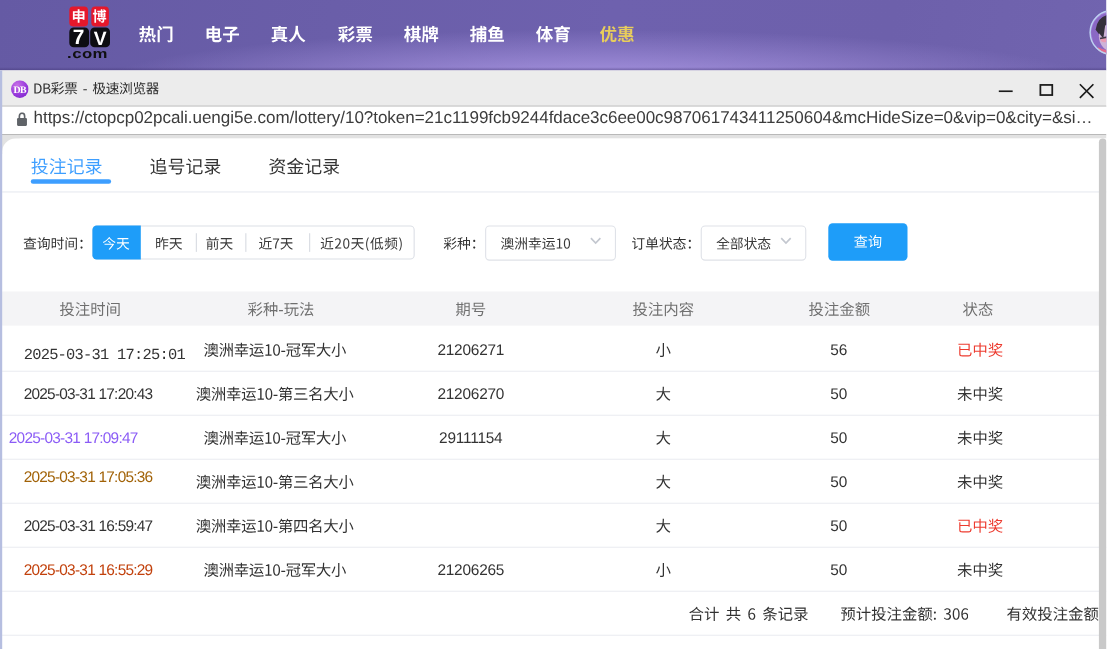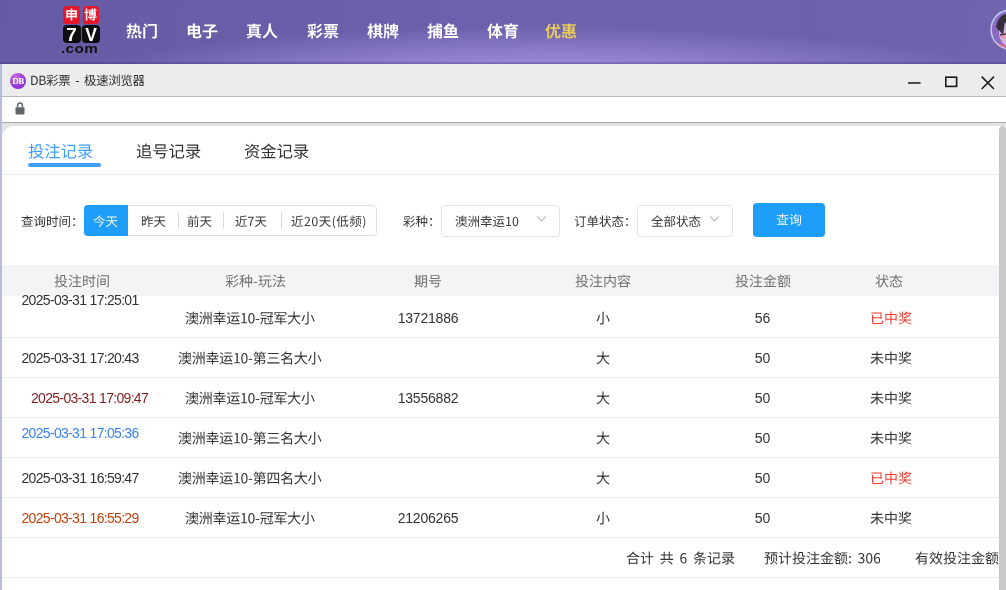--- a/index.html
+++ b/index.html
@@ -221,20 +221,21 @@
     <svg class="ab" style="left:900px;top:70px" width="100" height="21" viewBox="0 0 100 21">
 <rect x="8" y="12.2" width="12.6" height="1.5" fill="#1b1b1b"></rect>
 <rect x="45.8" y="7.2" width="10.8" height="9.2" fill="none" stroke="#1b1b1b" stroke-width="1.6"></rect>
 <path d="M81.7 6.6 L94 19 M94 6.6 L81.7 19" stroke="#1b1b1b" stroke-width="1.5" fill="none"></path>
 </svg>
     <div class="ab" style="left:0;top:97px;width:1006px;height:25px;background:#fff"></div>
     <svg class="ab" style="left:15px;top:101.5px" width="10" height="13" viewBox="0 0 10 13">
 <rect x="0.5" y="5.3" width="9" height="7.2" rx="1" fill="#5f6368"></rect>
 <path d="M2.6 5.3 V3.6 a2.4 2.7 0 0 1 4.8 0 V5.3" fill="none" stroke="#5f6368" stroke-width="1.5"></path>
 </svg>
+    <div class="ab" style="left:30.5px;top:100.16px;font-family:'Liberation Sans',sans-serif;font-size:15.5px;line-height:15.5px;color:#3c3c3c;letter-spacing:-0.05px;white-space:pre">https://ctopcp02pcali.uengi5e.com/lottery/10?token=21c1199fcb9244fdace3c6ee00c987061743411250604&amp;mcHideSize=0&amp;vip=0&amp;city=&amp;si…</div>
     <div class="ab" style="left:0;top:122px;width:1006px;height:1px;background:#a9a9a9"></div>
     <div class="ab" style="left:0;top:123px;width:1006px;height:3px;background:#e2e2e2"></div>
     <div class="ab" style="left:0;top:123px;width:18px;height:17px;background:#e2e2e2"></div>
     <div class="ab" style="left:1.5px;top:125.5px;width:1004.5px;height:464.5px;background:#fff;border-top-left-radius:12px"></div>
     <div class="ab" style="left:28.0px;top:142.9px">
       <svg class="t" width="65.2" height="16.3" viewBox="0 -880 4000 1000" fill="#3D9EFF">
         <use href="#r6295" x="0"></use>
         <use href="#r6ce8" x="1000"></use>
         <use href="#r8bb0" x="2000"></use>
         <use href="#r5f55" x="3000"></use>
@@ -397,37 +398,37 @@
         <use href="#r91d1" x="2000"></use>
         <use href="#r989d" x="3000"></use>
       </svg>
     </div>
     <div class="ab" style="left:875.0px;top:273.9px">
       <svg class="t" width="28.0" height="14" viewBox="0 -880 2000 1000" fill="#6f6f6f">
         <use href="#r72b6" x="0"></use>
         <use href="#r6001" x="1000"></use>
       </svg>
     </div>
-    <div class="ab" style="left:21.5px;top:293px;font-family:Liberation Sans, sans-serif;font-size:14px;line-height:14px;color:#333333;letter-spacing:-0.68px;white-space:pre">2025-03-31 17:25:01</div>
+    <div class="ab" style="left:21.5px;top:316px;font-family:Liberation Mono, monospace;font-size:14px;line-height:14px;color:#333333;letter-spacing:-0.68px;white-space:pre">2025-03-31 17:25:01</div>
     <div class="ab" style="left:185.2px;top:310.9px">
       <svg class="t" width="129.7" height="14" viewBox="0 -880 9261 1000" fill="#333333">
         <use href="#r6fb3" x="0"></use>
         <use href="#r6d32" x="982"></use>
         <use href="#r5e78" x="1964"></use>
         <use href="#r8fd0" x="2946"></use>
         <use href="#r31" x="3929"></use>
         <use href="#r30" x="4466"></use>
         <use href="#r2d" x="5003"></use>
         <use href="#r51a0" x="5332"></use>
         <use href="#r519b" x="6314"></use>
         <use href="#r5927" x="7296"></use>
         <use href="#r5c0f" x="8278"></use>
       </svg>
     </div>
-    <div class="ab" style="left:0;width:856px;text-align:center;top:310.52px;font-family:'Liberation Sans',sans-serif;font-size:14px;line-height:14px;color:#333333;letter-spacing:-0.2px;white-space:pre">13721886</div>
+    <div class="ab" style="left:0;width:856px;text-align:center;top:310.52px;font-family:'Liberation Sans',sans-serif;font-size:14px;line-height:14px;color:#333333;letter-spacing:-0.2px;white-space:pre">21206271</div>
     <div class="ab" style="left:595.5px;top:310.9px">
       <svg class="t" width="14.0" height="14" viewBox="0 -880 1000 1000" fill="#333333">
         <use href="#r5c0f" x="0"></use>
       </svg>
     </div>
     <div class="ab" style="left:0;width:1525px;text-align:center;top:310.52px;font-family:'Liberation Sans',sans-serif;font-size:14px;line-height:14px;color:#333333;white-space:pre">56</div>
     <div class="ab" style="left:870.0px;top:310.9px">
       <svg class="t" width="42.0" height="14" viewBox="0 -880 3000 1000" fill="#ed3b2f">
         <use href="#r5df2" x="0"></use>
         <use href="#r4e2d" x="1000"></use>
@@ -445,66 +446,67 @@
         <use href="#r31" x="3929"></use>
         <use href="#r30" x="4466"></use>
         <use href="#r2d" x="5003"></use>
         <use href="#r7b2c" x="5332"></use>
         <use href="#r4e09" x="6314"></use>
         <use href="#r540d" x="7296"></use>
         <use href="#r5927" x="8278"></use>
         <use href="#r5c0f" x="9261"></use>
       </svg>
     </div>
+    <div class="ab" style="left:0;width:856px;text-align:center;top:350.52px;font-family:'Liberation Sans',sans-serif;font-size:14px;line-height:14px;color:#333333;letter-spacing:-0.2px;white-space:pre">21206270</div>
     <div class="ab" style="left:595.5px;top:350.9px">
       <svg class="t" width="14.0" height="14" viewBox="0 -880 1000 1000" fill="#333333">
         <use href="#r5927" x="0"></use>
       </svg>
     </div>
     <div class="ab" style="left:0;width:1525px;text-align:center;top:350.52px;font-family:'Liberation Sans',sans-serif;font-size:14px;line-height:14px;color:#333333;white-space:pre">50</div>
     <div class="ab" style="left:870.0px;top:350.9px">
       <svg class="t" width="42.0" height="14" viewBox="0 -880 3000 1000" fill="#333333">
         <use href="#r672a" x="0"></use>
         <use href="#r4e2d" x="1000"></use>
         <use href="#r5956" x="2000"></use>
       </svg>
     </div>
     <div class="ab" style="left:2px;top:376.5px;width:1004px;height:1px;background:#ebedf2"></div>
-    <div class="ab" style="left:31px;top:390.52px;font-family:'Liberation Sans',sans-serif;font-size:14px;line-height:14px;color:#7f1d1d;letter-spacing:-0.68px;white-space:pre">2025-03-31 17:09:47</div>
+    <div class="ab" style="left:8px;top:390.52px;font-family:'Liberation Sans',sans-serif;font-size:14px;line-height:14px;color:#8b5cf6;letter-spacing:-0.68px;white-space:pre">2025-03-31 17:09:47</div>
     <div class="ab" style="left:185.2px;top:390.9px">
       <svg class="t" width="129.7" height="14" viewBox="0 -880 9261 1000" fill="#333333">
         <use href="#r6fb3" x="0"></use>
         <use href="#r6d32" x="982"></use>
         <use href="#r5e78" x="1964"></use>
         <use href="#r8fd0" x="2946"></use>
         <use href="#r31" x="3929"></use>
         <use href="#r30" x="4466"></use>
         <use href="#r2d" x="5003"></use>
         <use href="#r51a0" x="5332"></use>
         <use href="#r519b" x="6314"></use>
         <use href="#r5927" x="7296"></use>
         <use href="#r5c0f" x="8278"></use>
       </svg>
     </div>
-    <div class="ab" style="left:0;width:856px;text-align:center;top:390.52px;font-family:'Liberation Sans',sans-serif;font-size:14px;line-height:14px;color:#333333;letter-spacing:-0.2px;white-space:pre">13556882</div>
+    <div class="ab" style="left:0;width:856px;text-align:center;top:390.52px;font-family:'Liberation Sans',sans-serif;font-size:14px;line-height:14px;color:#333333;letter-spacing:-0.2px;white-space:pre">29111154</div>
     <div class="ab" style="left:595.5px;top:390.9px">
       <svg class="t" width="14.0" height="14" viewBox="0 -880 1000 1000" fill="#333333">
         <use href="#r5927" x="0"></use>
       </svg>
     </div>
     <div class="ab" style="left:0;width:1525px;text-align:center;top:390.52px;font-family:'Liberation Sans',sans-serif;font-size:14px;line-height:14px;color:#333333;white-space:pre">50</div>
     <div class="ab" style="left:870.0px;top:390.9px">
       <svg class="t" width="42.0" height="14" viewBox="0 -880 3000 1000" fill="#333333">
         <use href="#r672a" x="0"></use>
         <use href="#r4e2d" x="1000"></use>
         <use href="#r5956" x="2000"></use>
       </svg>
     </div>
     <div class="ab" style="left:2px;top:416.5px;width:1004px;height:1px;background:#ebedf2"></div>
-    <div class="ab" style="left:21.5px;top:426px;font-family:'Liberation Sans',sans-serif;font-size:14px;line-height:14px;color:#3b82f6;letter-spacing:-0.68px;white-space:pre">2025-03-31 17:05:36</div>
+    <div class="ab" style="left:21.5px;top:426px;font-family:'Liberation Sans',sans-serif;font-size:14px;line-height:14px;color:#a16207;letter-spacing:-0.68px;white-space:pre">2025-03-31 17:05:36</div>
     <div class="ab" style="left:178.3px;top:430.9px">
       <svg class="t" width="143.4" height="14" viewBox="0 -880 10243 1000" fill="#333333">
         <use href="#r6fb3" x="0"></use>
         <use href="#r6d32" x="982"></use>
         <use href="#r5e78" x="1964"></use>
         <use href="#r8fd0" x="2946"></use>
         <use href="#r31" x="3929"></use>
         <use href="#r30" x="4466"></use>
         <use href="#r2d" x="5003"></use>
         <use href="#r7b2c" x="5332"></use>

